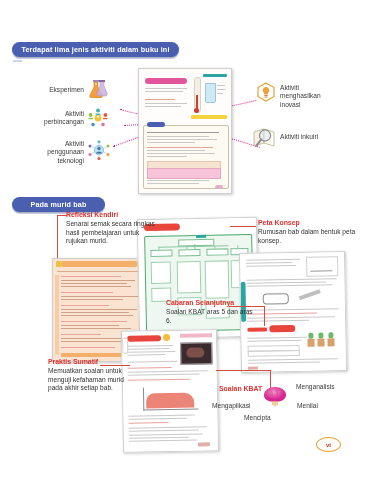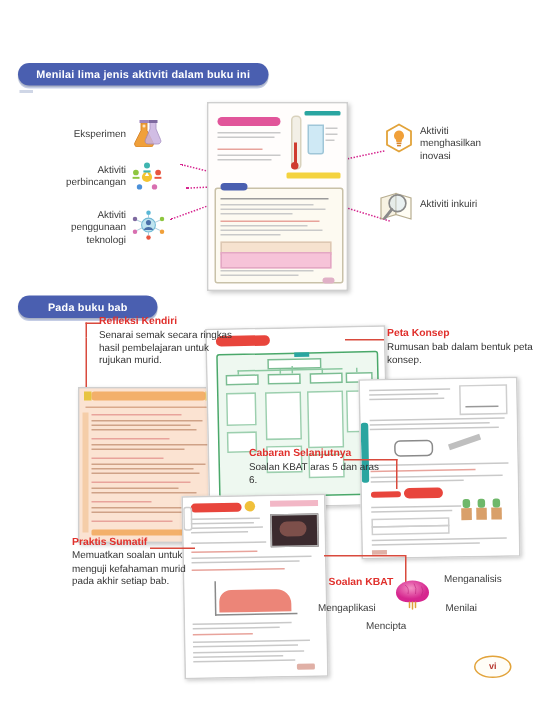--- a/index.html
+++ b/index.html
@@ -82,21 +82,21 @@
     color:#b5342c;font-size:6px;font-weight:bold;
     background:#fffdf7;
   }
 </style>
 </head>
 <body>
 
 <div class="page">
 
   <div class="banner-shadow" style="left:12px;top:44px;width:167px;"></div>
-  <div class="banner" id="banner-activities">Menilai lima jenis aktiviti dalam buku  ini</div>
+  <div class="banner" id="banner-activities">Terdapat lima jenis aktiviti dalam buku  ini</div>
   <div class="tiny-mark"></div>
 
   <div class="ray" style="left:120px;top:109px;width:50px;transform:rotate(14deg);"></div>
   <div class="ray" style="left:124px;top:125px;width:46px;transform:rotate(-3deg);"></div>
   <div class="ray" style="left:113px;top:146px;width:60px;transform:rotate(-20deg);"></div>
   <div class="ray" style="left:172px;top:118px;width:86px;transform:rotate(-12deg);"></div>
   <div class="ray" style="left:172px;top:120px;width:92px;transform:rotate(17deg);"></div>
 
   <div class="sheet" style="left:138px;top:68px;width:92px;height:124px;">
     <div class="inner" style="background:#fffdfc;">
@@ -219,21 +219,21 @@
     <svg width="26" height="22" viewBox="0 0 26 22">
       <path d="M2 5 L12 2 L12 16 L2 19 Z" fill="#f7f2e2" stroke="#b7ad90" stroke-width=".8"></path>
       <path d="M12 2 L22 5 L22 19 L12 16 Z" fill="#fffdf4" stroke="#b7ad90" stroke-width=".8"></path>
       <circle cx="13" cy="8.5" r="5.6" fill="#d9e8ef" fill-opacity=".55" stroke="#8a8a8a" stroke-width="1.1"></circle>
       <line x1="9.2" y1="12.6" x2="4.4" y2="18.6" stroke="#8a8a8a" stroke-width="2" stroke-linecap="round"></line>
     </svg>
   </div>
   <div class="lbl" style="left:280px;top:133px;width:72px;">Aktiviti inkuiri</div>
 
   <div class="banner-shadow" style="left:12px;top:199px;width:93px;"></div>
-  <div class="banner" id="banner-endchapter">Pada buku bab</div>
+  <div class="banner" id="banner-endchapter">Pada murid bab</div>
 
   <div class="sheet" style="left:52px;top:258px;width:92px;height:102px;background:#fbe3d2;">
     <div class="inner" style="background:#fbe3d2;">
       <div class="blk" style="left:8px;top:2px;width:76px;height:6px;background:#f3b06b;border-radius:2px;"></div>
       <div class="blk" style="left:3px;top:2px;width:5px;height:6px;background:#e8c43f;"></div>
       <div class="blk" style="left:84px;top:2px;width:5px;height:6px;background:#e8c43f;"></div>
       <div class="line" style="left:4px;top:12px;width:84px;background:#d9a98c;"></div>
       <div class="line red" style="left:8px;top:17px;width:60px;"></div>
       <div class="line" style="left:8px;top:21px;width:74px;background:#cfa287;"></div>
       <div class="line" style="left:8px;top:24px;width:66px;background:#cfa287;"></div>

